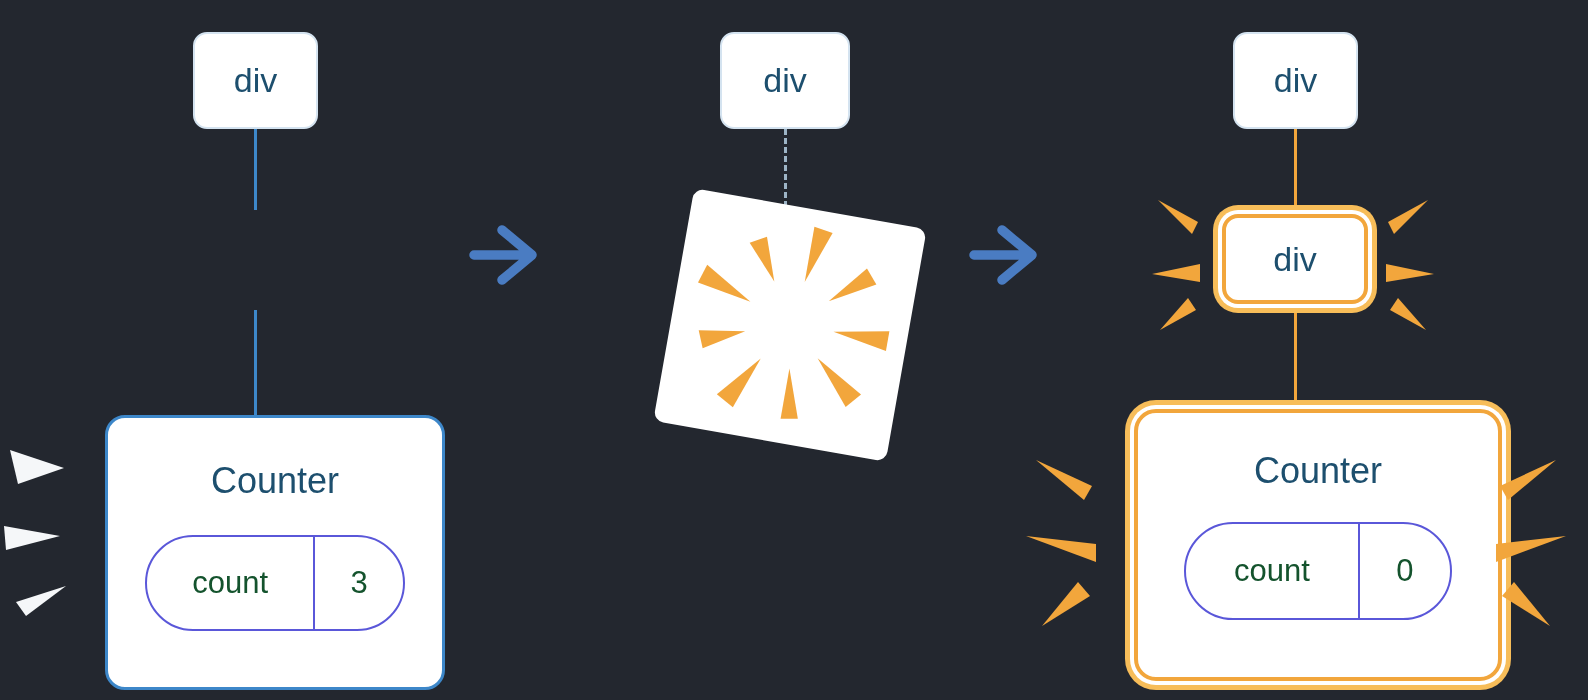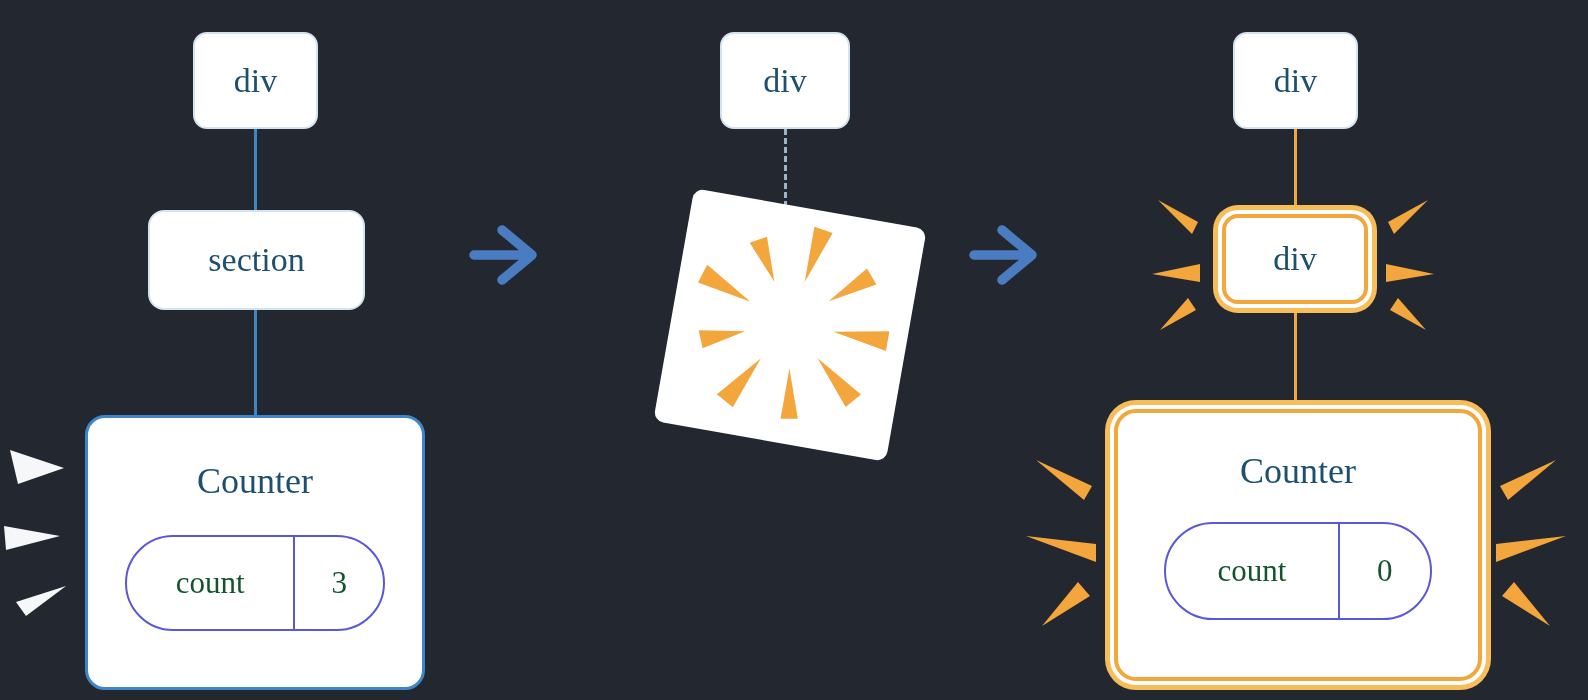--- a/index.html
+++ b/index.html
@@ -6,21 +6,21 @@
   * { box-sizing: border-box; margin: 0; padding: 0; }
   html, body { background: #23272f; }
   .canvas {
     position: relative;
     width: 1588px;
     height: 700px;
     background: #23272f;
     overflow: hidden;
     font-family: "Liberation Sans", sans-serif;
   }
-  .layer { position: absolute; left: 0; top: 0; width: 100%; height: 100%; font-family: Liberation Serif, serif; }
+  .layer { position: absolute; left: 0; top: 0; width: 100%; height: 100%; }
 
   .node {
     position: absolute;
     background: #ffffff;
     border: 2px solid #d4e3f0;
     border-radius: 14px;
     display: flex;
     align-items: center;
     justify-content: center;
     color: #1d4f6e;
@@ -30,20 +30,21 @@
   .node.highlight {
     border: 4px solid #f2a63c;
     border-radius: 16px;
     box-shadow: 0 0 0 4px #ffffff, 0 0 0 9px #f7bd59;
   }
 
   .component {
     position: absolute;
     background: #ffffff;
     border-radius: 20px;
+    margin-left: 20px;
   }
   .component.plain { border: 3px solid #3d87c9; }
   .component.glow {
     border: 4px solid #f2a63c;
     border-radius: 22px;
     box-shadow: 0 0 0 4px #ffffff, 0 0 0 9px #f7bd59;
   }
   .component-title {
     position: absolute;
     left: 0; right: 0;
@@ -96,23 +97,20 @@
 <div class="canvas">
 
   <div class="layer">
 
     <div class="node" style="left:193px; top:32px; width:125px; height:97px;">
       <span>div</span>
     </div>
 
     <div class="vline blue" style="left:254px; top:129px; height:81px;"></div>
 
-    <div class="node" style="left:148px; top:210px; width:217px; height:100px; border-radius:16px;">
-      <span>section</span>
-    </div>
 
     <div class="vline blue" style="left:254px; top:310px; height:105px;"></div>
 
     <div class="component plain" style="left:85px; top:415px; width:340px; height:275px;">
       <div class="component-title" style="top:42px;">Counter</div>
       <div class="pill" style="left:37px; top:117px; width:260px; height:96px;">
         <span class="pill-key">count</span>
         <span class="pill-value">3</span>
       </div>
     </div>

